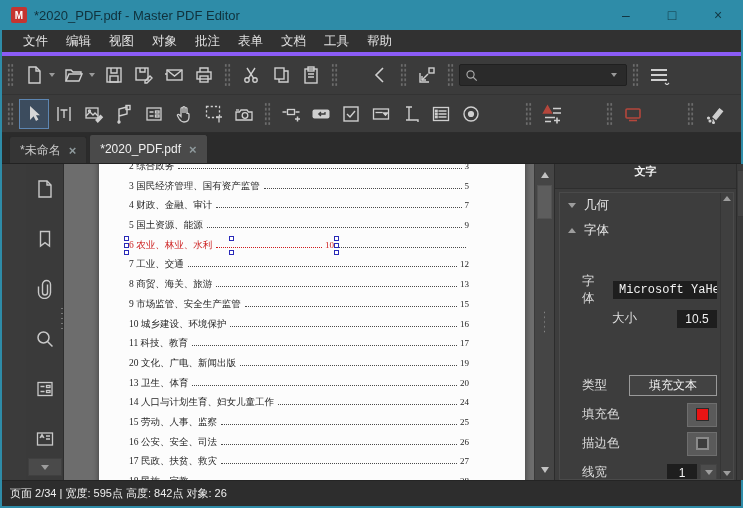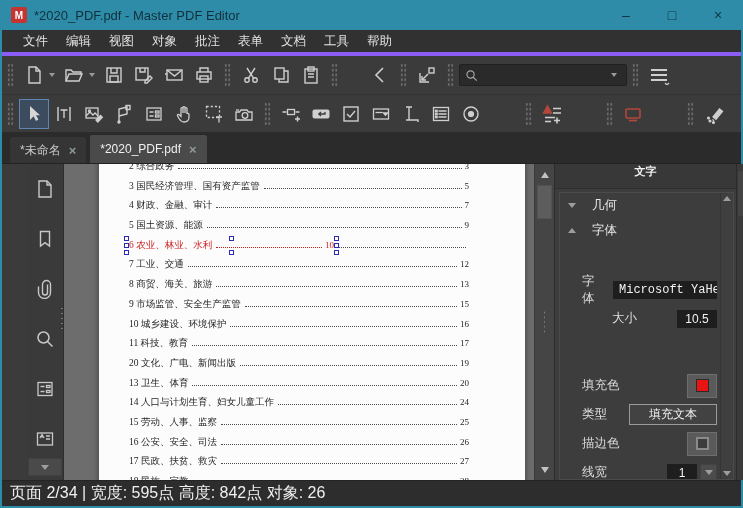--- a/index.html
+++ b/index.html
@@ -99,21 +99,21 @@
   .vgrip { position:absolute; left:7px; top:146px; width:5px; height:24px;
     background-image:radial-gradient(circle,#8a8a8a 0.8px,transparent 1px); background-size:5px 4.8px; }
 
   
   .props { width:182px; background:#3d3d3d; border-left:1px solid #2c2c2c; display:flex;
     flex-direction:column; flex:none; }
   .props-header { height:25px; background:#383838; border-bottom:1px solid #2e2e2e; color:#f2f2f2;
     font-size:11px; font-weight:bold; display:flex; justify-content:center; flex:none; }
   .props-body { flex:1; position:relative; margin:3px 2px 0 4px; border:1px solid #4a4a4a;
     overflow:hidden; background:#3d3d3d; }
-  .section-row { display:flex; align-items:center; gap:16px; height:25px; padding-left:8px;
+  .section-row { display:flex; align-items:center; gap:8px; height:25px; padding-left:8px;
     color:#e8e8e8; font-size:12.5px; }
   .fields { margin:32px 16px 0 22px; color:#dedede; font-size:12.5px; }
   .frow { display:flex; align-items:center; height:29px; }
   .flabel { margin-right:8px; }
   .finput { background:#1e1e1e; color:#f2f2f2; padding:2px 6px; font-size:12px; }
   .font-name { font-family:"Liberation Mono","DejaVu Sans Mono",monospace; width:112px;
     white-space:nowrap; overflow:hidden; }
   .row-size { justify-content:flex-end; }
   .size-v { width:40px; text-align:center;margin-left:32px; }
   .fgap { height:38px; }
@@ -131,21 +131,21 @@
     border-left:1px solid #353535; }
   .ps-up { position:absolute; top:3px; left:2px; } .ps-down { position:absolute; bottom:3px; left:2px; }
 
   
   .rightstrip { width:29px; background:#3a3a3a; border-left:1px solid #2c2c2c; flex:none; }
   .toggle-btn { width:28px; height:47px; margin-top:6px; background:#444; border:1px solid #383838;
     display:flex; align-items:center; justify-content:center; }
 
   
   .statusbar { height:26px; background:#2d2d2d; border-top:1px solid #242424; color:#efefef;
-    font-size:16px; display:flex; align-items:center; padding-left:8px; flex:none; }
+    font-size:11px; display:flex; align-items:center; padding-left:8px; flex:none; }
 </style>
 </head>
 <body>
 
 <div class="window">
 
   <div class="titlebar">
     <div class="logo">M</div>
     <div class="title-text">*2020_PDF.pdf - Master PDF Editor</div>
     <div class="win-controls">
@@ -588,28 +588,28 @@
           <div class="frow">
             <span class="flabel">字体</span>
             <span class="finput font-name">Microsoft YaHei</span>
           </div>
           <div class="frow row-size">
             <span class="flabel">大小</span>
             <span class="finput size-v">10.5</span>
           </div>
           <div class="fgap"></div>
           <div class="frow">
+            <span class="flabel">类型</span>
+            <span class="fselect">填充文本</span>
+          </div>
+          <div class="frow">
             <span class="flabel">填充色</span>
             <button class="swatch fill">
                 <i></i>
               </button>
-          </div>
-          <div class="frow">
-            <span class="flabel">类型</span>
-            <span class="fselect">填充文本</span>
           </div>
           <div class="frow">
             <span class="flabel">描边色</span>
             <button class="swatch stroke">
                 <i></i>
               </button>
           </div>
           <div class="frow">
             <span class="flabel">线宽</span>
             <span class="finput lw">1</span>

